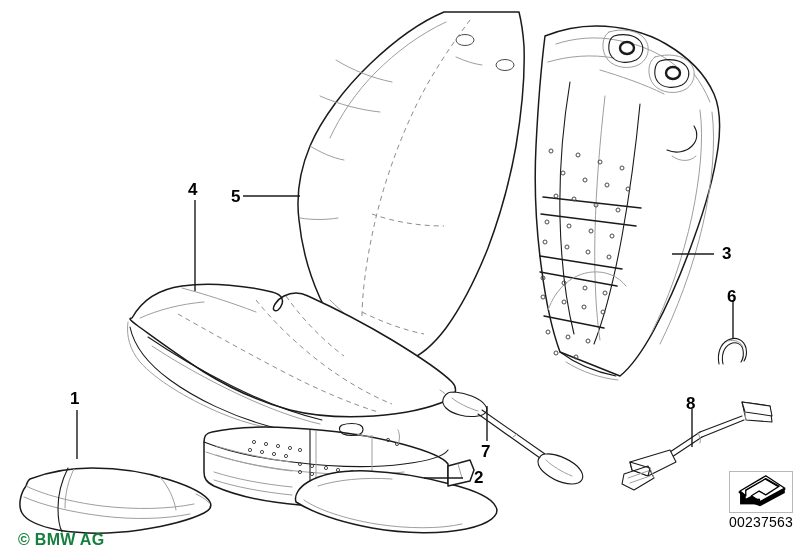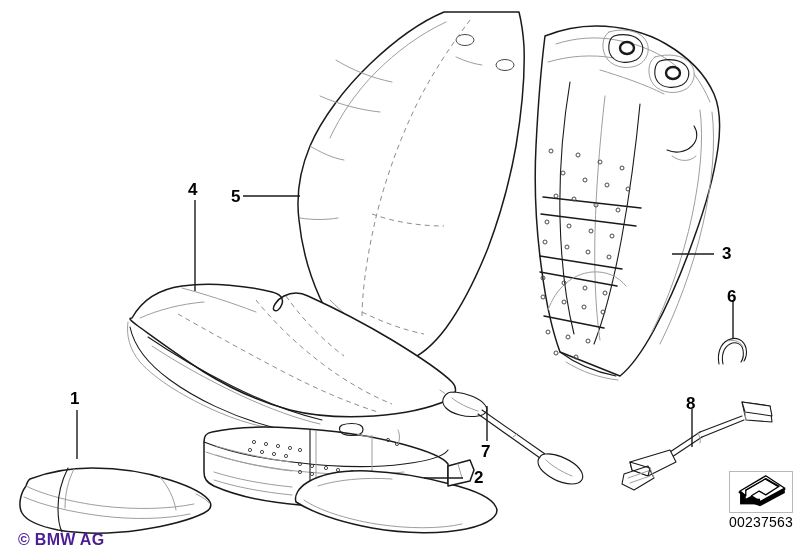--- a/index.html
+++ b/index.html
@@ -34,21 +34,21 @@
     user-select: none;
   }
   #copyright {
     position: absolute;
     left: 18px;
     top: 531px;
     font-family: "Liberation Sans", sans-serif;
     font-weight: bold;
     font-size: 16px;
     letter-spacing: 0.3px;
-    color: #4c1d95;
+    color: #15803d;
     white-space: nowrap;
   }
   #partnumber-block {
     position: absolute;
     left: 723px;
     top: 471px;
     width: 76px;
     text-align: center;
   }
   #partnumber-icon {

